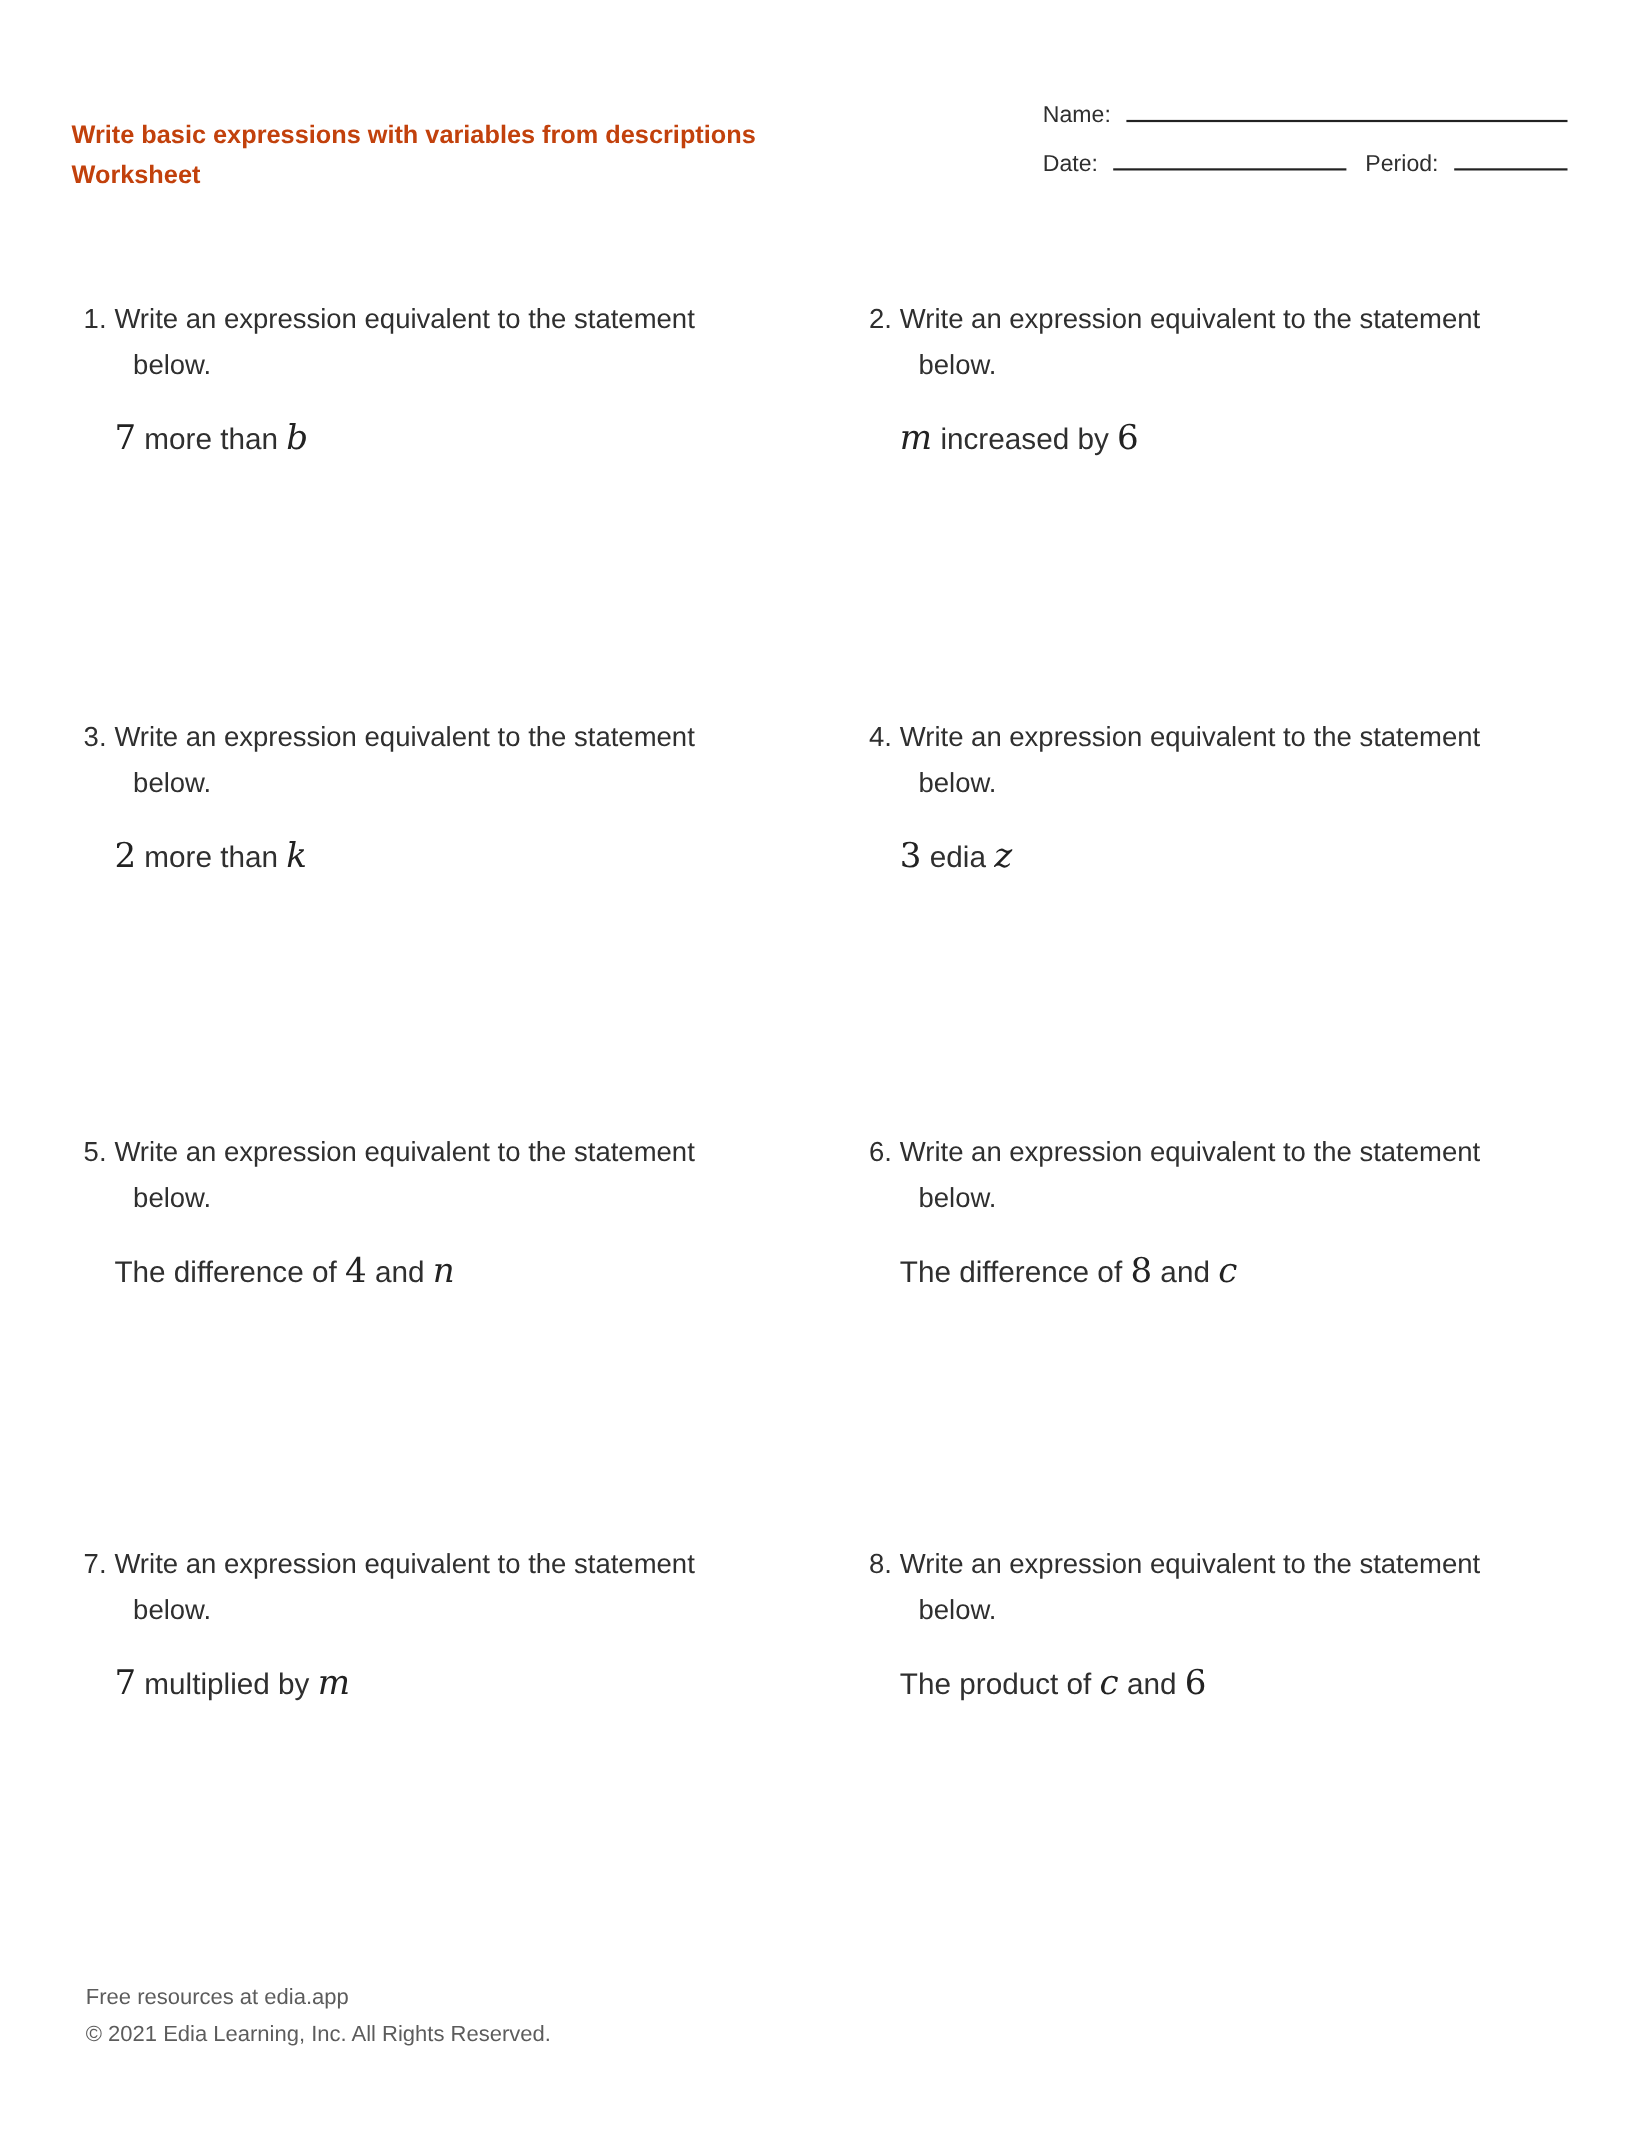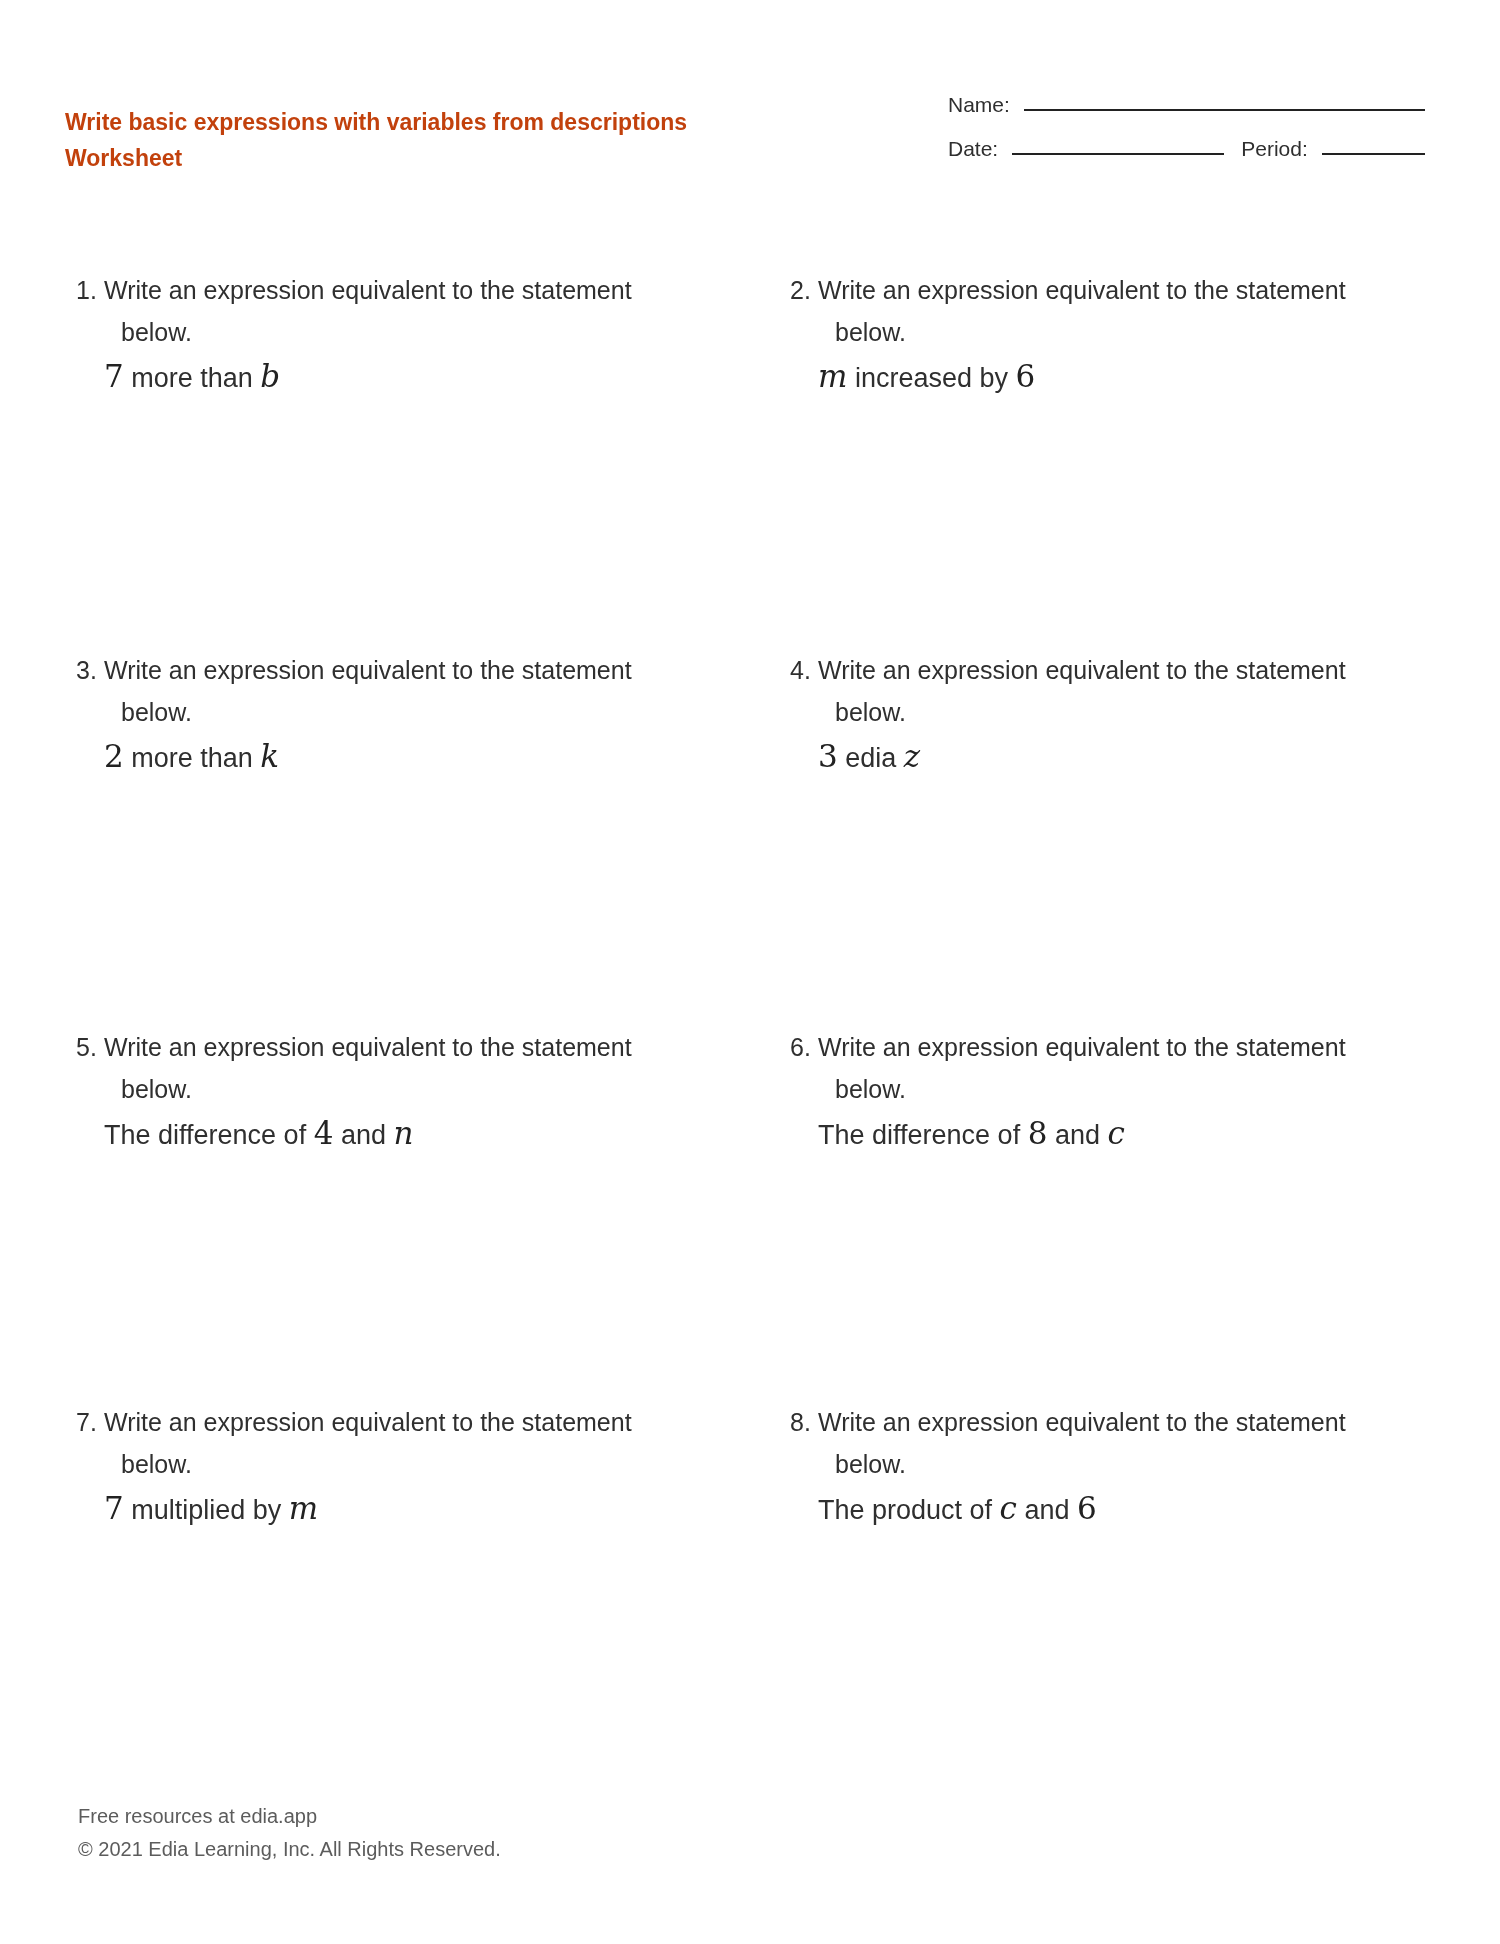--- a/index.html
+++ b/index.html
@@ -64,22 +64,22 @@
   .q5 { left: 76px;  top: 1026px; }
   .q6 { left: 790px; top: 1026px; }
   .q7 { left: 76px;  top: 1401px; }
   .q8 { left: 790px; top: 1401px; }
 
   .q-row { display: flex; }
   .q-num { width: 28px; flex-shrink: 0; }
   .q-line2 { margin-left: 45px; }
   .q-expr {
     margin-left: 28px;
-    margin-top: 1px;
-    line-height: 44px;
+    margin-top: 15px;
+    line-height: 61px;
     white-space: pre-wrap;
   }
   .ex-word { font-size: 27px; color: #2f2f2f; }
   .ex-num  { font-family: "DejaVu Serif", serif; font-size: 31px; color: #222222; }
   .ex-var  { font-family: "DejaVu Serif", serif; font-style: italic; font-size: 31px; color: #222222; }
 
   
   .footer {
     position: absolute;
     left: 78px;

